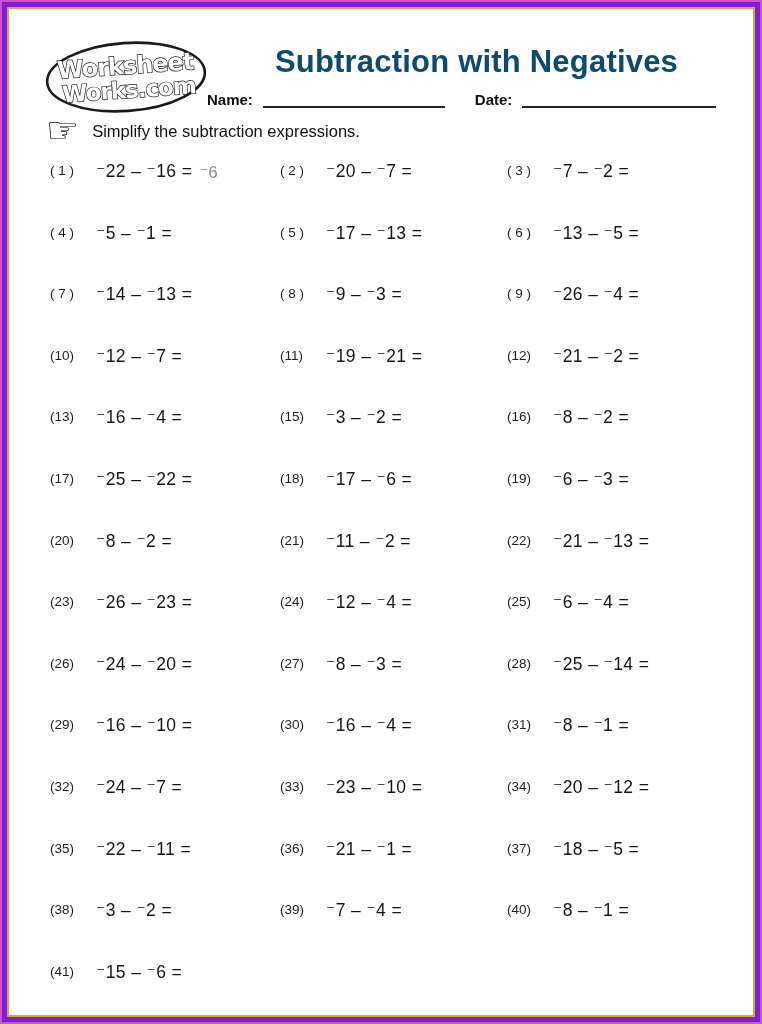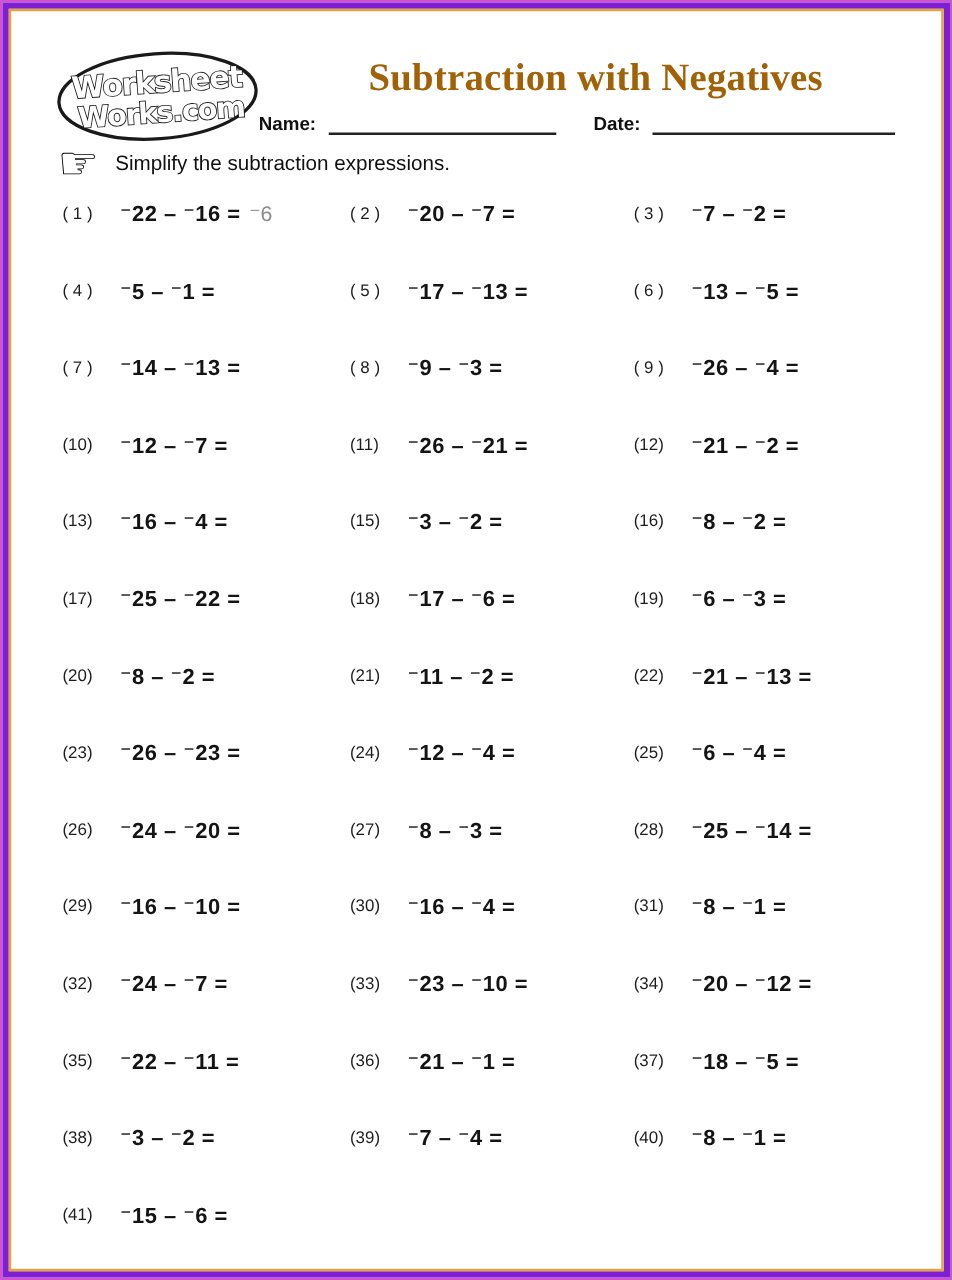--- a/index.html
+++ b/index.html
@@ -20,22 +20,22 @@
 
   
   .logo { position:absolute; left:40px; top:36px; width:168px; height:78px; }
   .logo text {
     font-family:"DejaVu Sans",sans-serif; font-weight:bold;
     fill:#ffffff; stroke:#1a1a1a; stroke-width:1.4px; paint-order:stroke;
     letter-spacing:-1px; text-anchor:middle;
   }
   .page-title {
     position:absolute; left:215px; right:24px; top:42px; text-align:center;
-    font-family:Liberation Serif, serif; font-weight:bold;
-    font-size:31px; color:#a16207; letter-spacing:0.2px; white-space:nowrap;
+    font-family:Liberation Sans, sans-serif; font-weight:bold;
+    font-size:31px; color:#0c4a6e; letter-spacing:0.2px; white-space:nowrap;
   }
   .name-date {
     position:absolute; left:205px; top:86px; right:44px;
     display:flex; align-items:flex-end;
     font-weight:bold; font-size:15px; color:#111;
   }
   .field-line { border-bottom:2px solid #222; height:18px; }
   .name-line { width:188px; margin-left:10px; }
   .date-line { width:200px; margin-left:10px; }
   .date-label { margin-left:30px; }
@@ -52,21 +52,21 @@
     position:absolute; top:154px; left:8px; right:8px;
     display:grid; grid-template-columns:230px 227px 1fr;
     grid-auto-rows:61.6px; padding-left:40px;
   }
   .problem { display:flex; align-items:flex-start; padding-top:5px; }
   .p-label {
     font-size:13.5px; color:#1d1d1d; min-width:33px; margin-right:13px;
     white-space:pre; padding-top:2px;
   }
   .p-expr {
-    font-size:17.5px; font-weight:bold; color:#141414;
+    font-size:17.5px; font-weight:normal; color:#141414;
     letter-spacing:0.4px; white-space:nowrap;
   }
   .p-ans { font-size:17px; color:#8a8a8a; margin-left:7px; padding-top:1px; }
 </style>
 </head>
 <body>
 
 <div class="sheet">
   <div class="border-purple"></div>
   <div class="border-orange"></div>
@@ -130,21 +130,21 @@
       <div class="problem">
         <span class="p-label">( 9 )</span>
         <span class="p-expr">⁻26 – ⁻4 =</span>
       </div>
       <div class="problem">
         <span class="p-label">(10)</span>
         <span class="p-expr">⁻12 – ⁻7 =</span>
       </div>
       <div class="problem">
         <span class="p-label">(11)</span>
-        <span class="p-expr">⁻26 – ⁻21 =</span>
+        <span class="p-expr">⁻19 – ⁻21 =</span>
       </div>
       <div class="problem">
         <span class="p-label">(12)</span>
         <span class="p-expr">⁻21 – ⁻2 =</span>
       </div>
       <div class="problem">
         <span class="p-label">(13)</span>
         <span class="p-expr">⁻16 – ⁻4 =</span>
       </div>
       <div class="problem">

